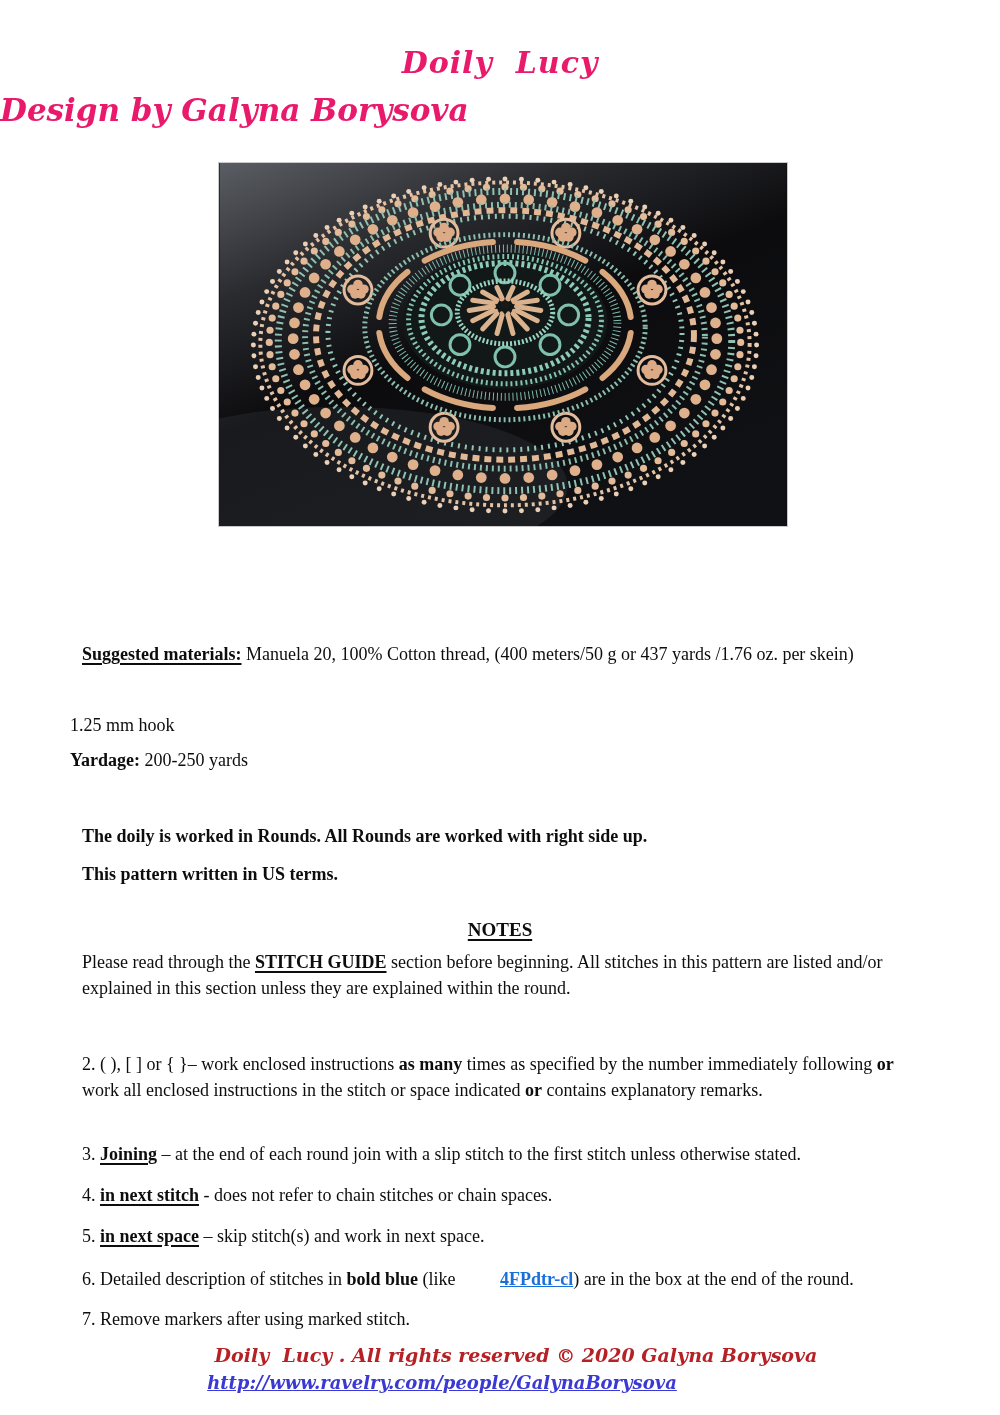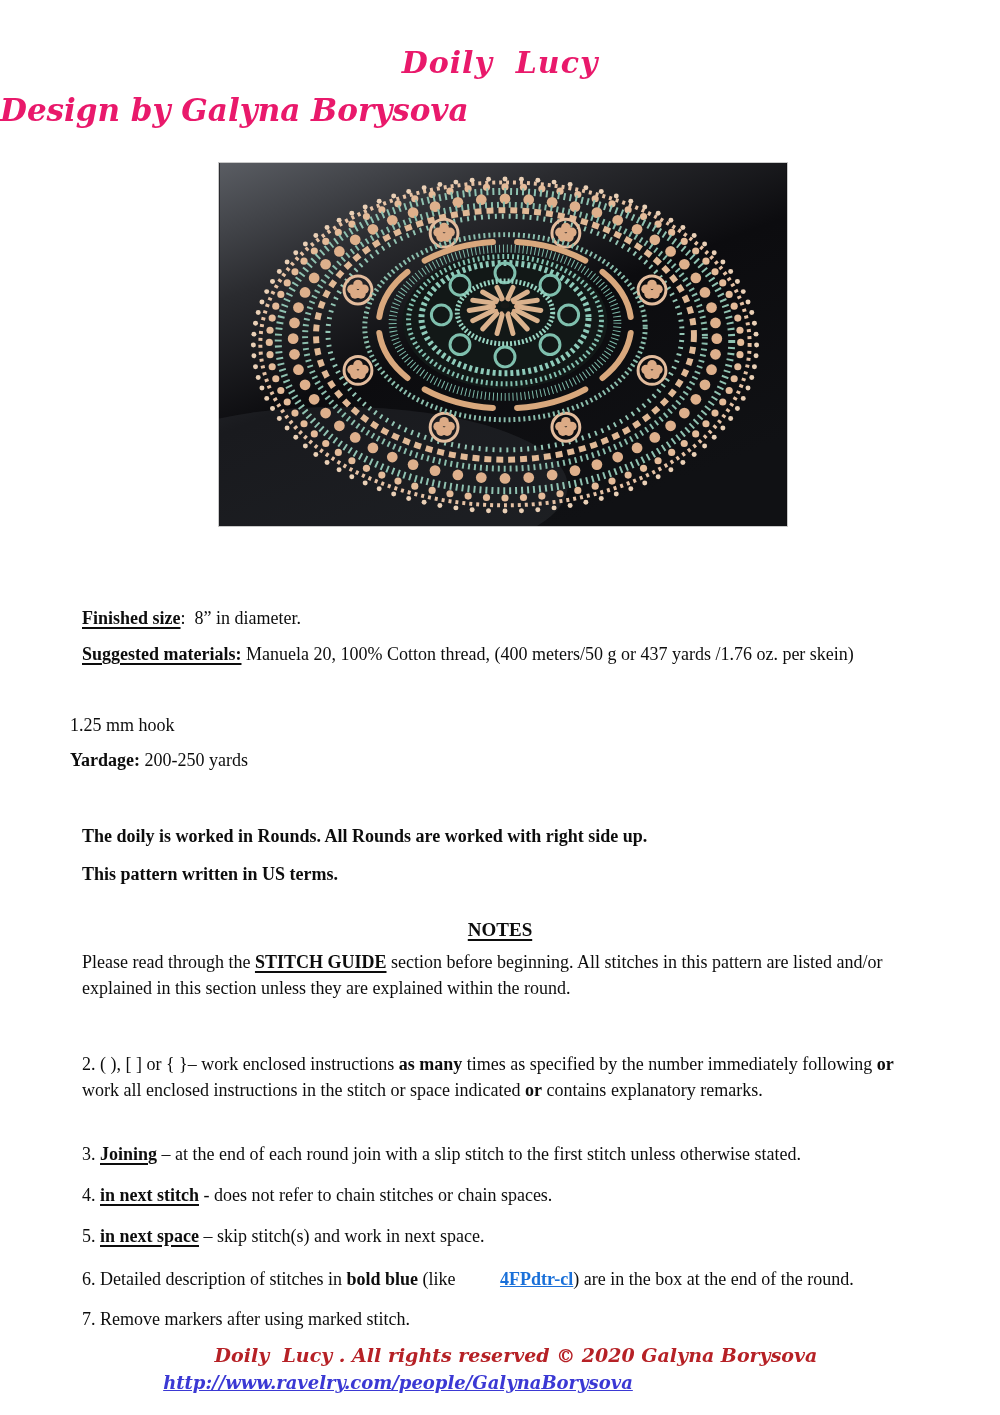--- a/index.html
+++ b/index.html
@@ -21,21 +21,21 @@
   .bu{font-weight:bold;text-decoration:underline;text-decoration-thickness:2px;text-underline-offset:3px;}
   .red{color:var(--asterisk-red,#ef3125);font-weight:bold;}
   .stitch-link{font-weight:bold;color:var(--link-blue,#1a70d9);text-decoration:underline;cursor:pointer;margin-left:40px;}
   .center{left:0;width:1000px;text-align:center;}
   .notes-heading{font-size:19px;margin-top:26px;}
   .footer1{position:absolute;top:1344px;left:0;width:1000px;text-align:center;
          font-family:"DejaVu Serif",serif;font-style:italic;font-weight:bold;
          font-size:19px;color:var(--footer-red,#b62126);white-space:pre-wrap;padding-left:16px;}
   .footer2{position:absolute;top:1372px;left:0;width:796px;text-align:center;
          font-family:"DejaVu Serif",serif;font-style:italic;font-weight:bold;
-         font-size:18px;}
+         font-size:18px;padding-left:44px;}
   .footer2 a{color:var(--footer-blue,#3b39d4);text-decoration:underline;cursor:pointer;}
 </style>
 </head>
 <body>
 
 <div class="page">
 
   <div class="title">Doily  Lucy</div>
   <div class="subtitle">Design by Galyna Borysova</div>
 
@@ -379,21 +379,20 @@
         <circle cx="278.10081306187556" cy="148.54732093164336" r="2" fill="#d9ac87"></circle>
         <circle cx="276" cy="144.28" r="2" fill="#d9ac87"></circle>
         <circle cx="278.10081306187556" cy="140.01267906835665" r="2" fill="#d9ac87"></circle>
         <circle cx="283.60081306187556" cy="137.37532969169717" r="2" fill="#d9ac87"></circle>
         <circle cx="290.39918693812444" cy="137.37532969169717" r="2" fill="#d9ac87"></circle>
         <circle cx="295.89918693812444" cy="140.01267906835665" r="2" fill="#d9ac87"></circle>
         <ellipse cx="287" cy="143.24" rx="4.5" ry="2.97" fill="#181a18"></ellipse>
       </svg>
   </div>
 
-  <p class="para" style="top:588px"><span class="bu">Finished size</span><span>:  8” in diameter.</span></p>
 
   <p class="para" style="top:624px"><span class="bu">Suggested materials:</span><span> Manuela 20, 100% Cotton thread, (400 meters/50 g or 437 yards /1.76 oz. per skein)</span></p>
 
   <p class="para indent2" style="top:695px">1.25 mm hook</p>
 
   <p class="para indent2" style="top:730px"><span class="b">Yardage:</span><span> 200-250 yards</span></p>
 
   <p class="para b" style="top:806px">The doily is worked in Rounds. All Rounds are worked with right side up.</p>
   <p class="para b" style="top:844px">This pattern written in US terms.</p>
 

